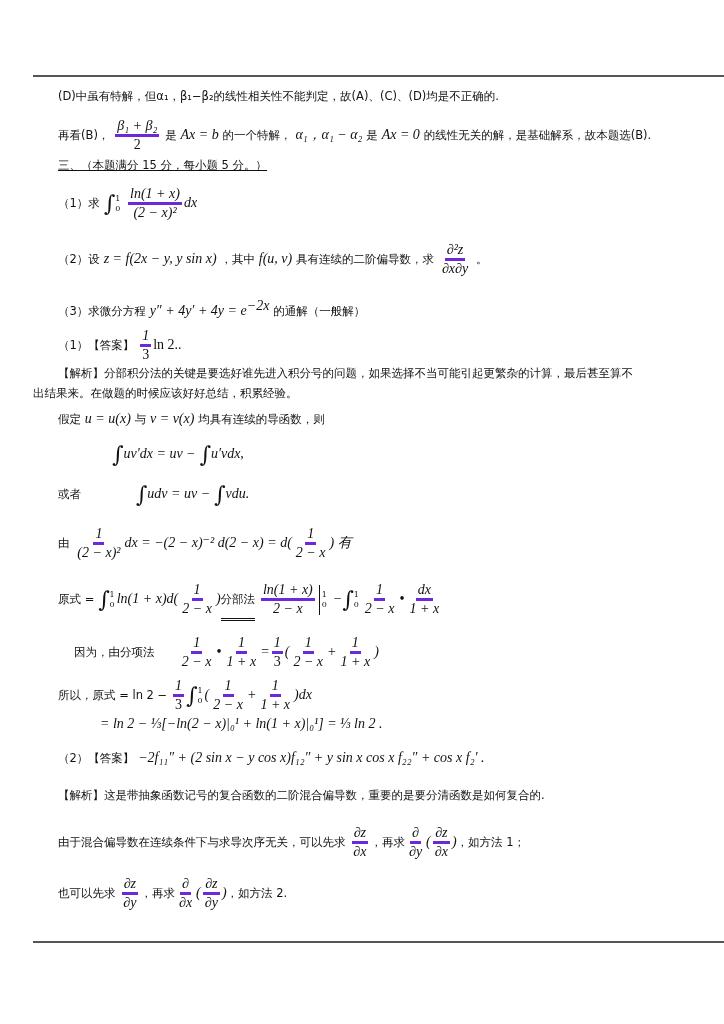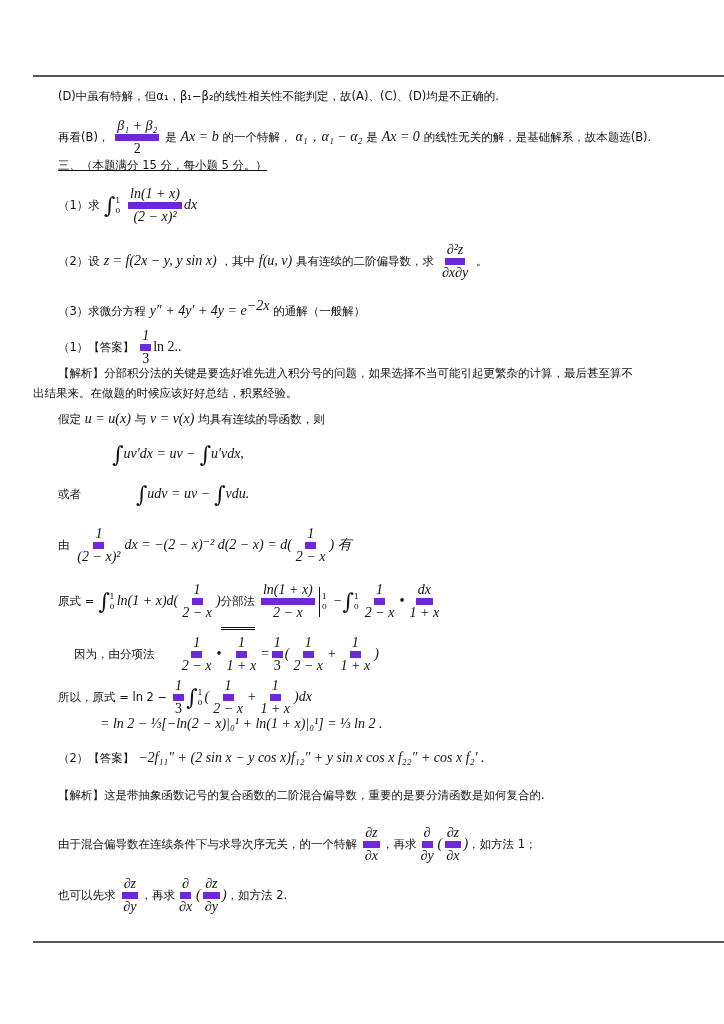--- a/index.html
+++ b/index.html
@@ -4,26 +4,26 @@
 <style>
   html, body { margin:0; padding:0; background:#fff; }
   body { width:724px; height:1024px; position:relative; overflow:hidden;
          font-family:"DejaVu Serif","Liberation Serif",serif; color:#111; font-size:12px; }
   .rule { position:absolute; left:33px; right:0; height:2px; background:#555; }
   .ln { position:absolute; white-space:nowrap; font-size:12px; line-height:16px; }
   .cn { font-family:"DejaVu Sans","Liberation Sans",sans-serif; font-size:11.5px; }
   .m { font-family:"Liberation Serif","DejaVu Serif",serif; font-style:italic; font-size:14px; }
   .mr { font-family:"Liberation Serif","DejaVu Serif",serif; font-style:normal; font-size:14px; }
   .frac { display:inline-flex; flex-direction:column; align-items:center; vertical-align:middle; margin:0 2px; }
-  .frac .num { border-bottom:7px solid #6d28d9; padding:0 2px; line-height:16px;font-style:italic; }
+  .frac .num { border-bottom:3px solid #6d28d9; padding:0 2px; line-height:16px;font-style:italic; }
   .frac .den { padding:0 2px; line-height:16px; }
   .int { font-size:22px; font-family:"DejaVu Serif",serif; vertical-align:middle; position:relative; }
   .lim { display:inline-flex; flex-direction:column; font-size:8px; vertical-align:middle; line-height:10px; margin-right:2px; }
   sup, sub { font-size:8px; }
-  .dbl { border-bottom:3px double #111; padding-bottom:19px; }
+  .dbl { border-bottom:3px double #111; padding-bottom:12px; }
   .bar { display:inline-block; border-left:1px solid #111; height:30px; vertical-align:middle; margin:0 2px; }
 </style>
 </head>
 <body>
 
 <div class="rule" style="top:75px;"></div>
 
 <div class="ln cn" style="left:58px; top:88px;">(D)中虽有特解，但α₁，β₁−β₂的线性相关性不能判定，故(A)、(C)、(D)均是不正确的.</div>
 
 <div class="ln" style="left:58px; top:118px;">
@@ -181,21 +181,21 @@
 <div class="ln m" style="left:100px; top:716px;">= ln 2 − ⅓[−ln(2 − x)|₀¹ + ln(1 + x)|₀¹] = ⅓ ln 2 .</div>
 
 <div class="ln" style="left:58px; top:750px;">
   <span class="cn">（2）【答案】</span>
   <span class="m">−2f₁₁″ + (2 sin x − y cos x)f₁₂″ + y sin x cos x f₂₂″ + cos x f₂′ .</span>
 </div>
 
 <div class="ln cn" style="left:58px; top:787px;">【解析】这是带抽象函数记号的复合函数的二阶混合偏导数，重要的是要分清函数是如何复合的.</div>
 
 <div class="ln" style="left:58px; top:825px;">
-  <span class="cn">由于混合偏导数在连续条件下与求导次序无关，的一个特解</span>
+  <span class="cn">由于混合偏导数在连续条件下与求导次序无关，可以先求</span>
   <span class="frac m">
       <span class="num">∂z</span>
       <span class="den">∂x</span>
     </span><span class="cn">，再求</span><span class="frac m">
       <span class="num">∂</span>
       <span class="den">∂y</span>
     </span><span class="m">(</span><span class="frac m">
       <span class="num">∂z</span>
       <span class="den">∂x</span>
     </span><span class="m">)</span><span class="cn">，如方法 1；</span>

